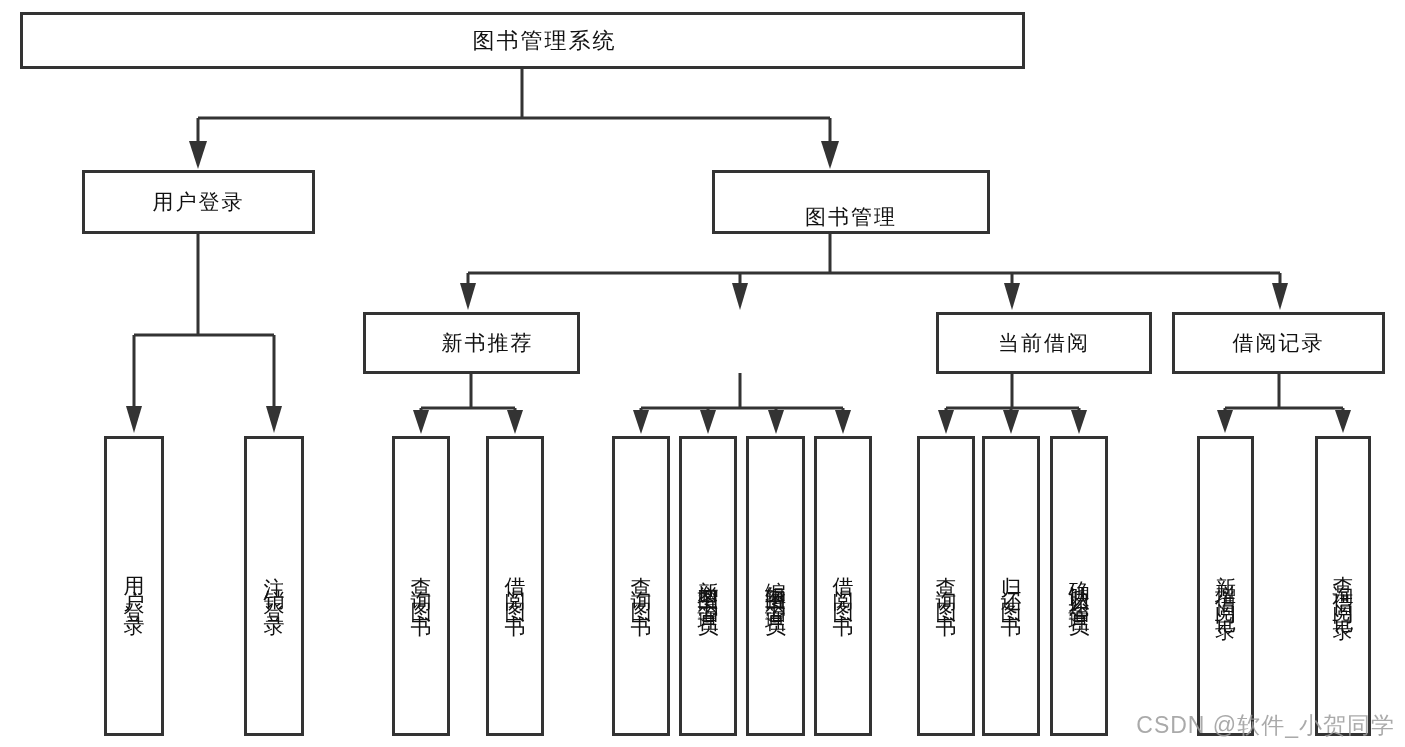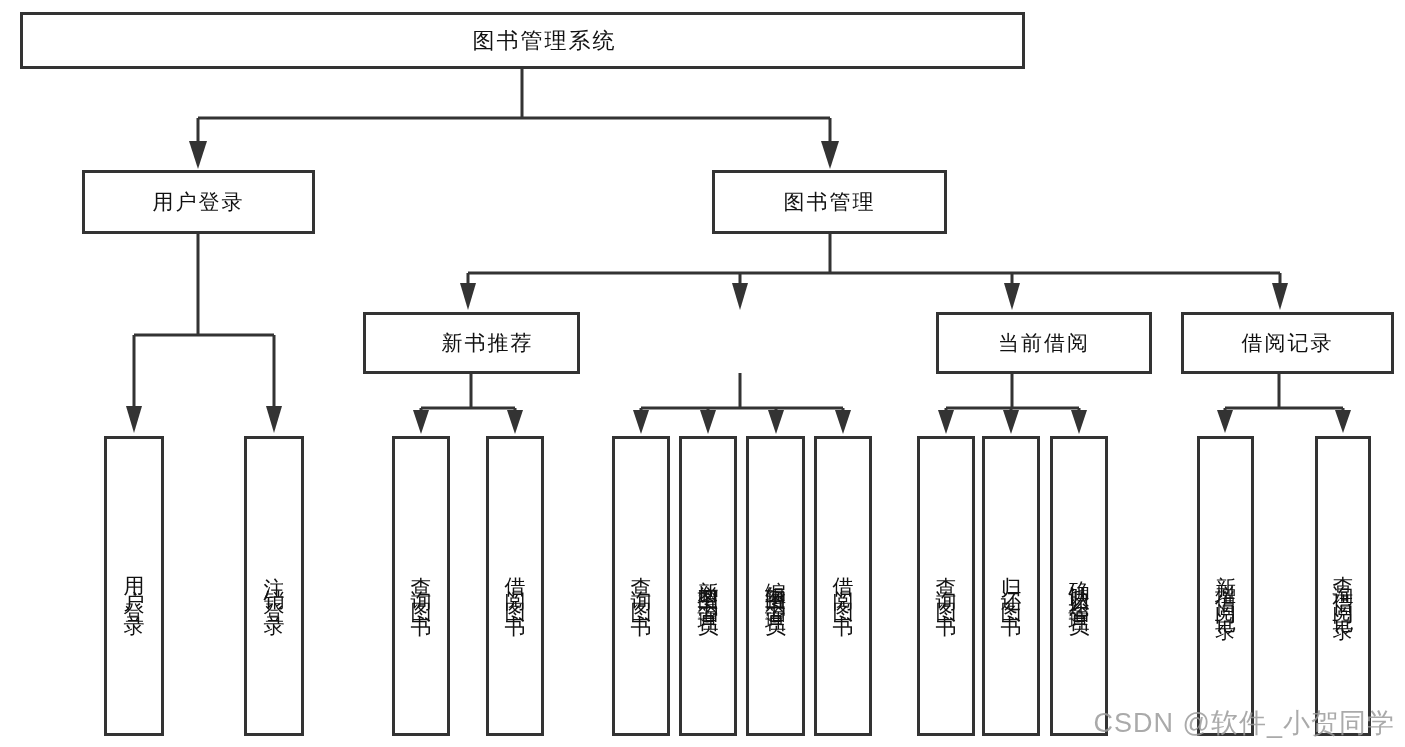--- a/index.html
+++ b/index.html
@@ -45,45 +45,45 @@
     font-size: 21px;
     white-space: normal;
   }
   .leaf .ls-4 { letter-spacing: 13px; }
   .leaf .ls-6 { letter-spacing: 9px; }
   .leaf .ls-9 { letter-spacing: 5px; }
 
   
   .n-root          { left: 20px;   top: 12px;  width: 1005px; height: 57px; padding-left: 44px; }
   .n-user-login    { left: 82px;   top: 170px; width: 233px;  height: 64px; }
-  .n-book-mgmt     { left: 712px;  top: 170px; width: 235px;  height: 64px; }
+  .n-book-mgmt     { left: 712px;  top: 170px; width: 278px;  height: 64px; align-items: flex-end; }
   .n-new-book      { left: 363px;  top: 312px; width: 217px;  height: 62px; padding-left: 32px; }
   .n-book-borrow   { left: 632px;  top: 312px; width: 215px;  height: 62px; }
   .n-cur-borrow    { left: 936px;  top: 312px; width: 216px;  height: 62px; }
-  .n-borrow-record { left: 1172px; top: 312px; width: 213px;  height: 62px; margin-left: 9px; }
+  .n-borrow-record { left: 1172px; top: 312px; width: 213px;  height: 62px; }
 
   .l-g1c1 { left: 104px;  top: 436px; width: 60px; height: 300px; }
   .l-g1c2 { left: 244px;  top: 436px; width: 60px; height: 300px; }
   .l-g2c1 { left: 392px;  top: 436px; width: 58px; height: 300px; }
   .l-g2c2 { left: 486px;  top: 436px; width: 58px; height: 300px; }
   .l-g3c1 { left: 612px;  top: 436px; width: 58px; height: 300px; }
   .l-g3c2 { left: 679px;  top: 436px; width: 58px; height: 300px; }
   .l-g3c3 { left: 746px;  top: 436px; width: 59px; height: 300px; }
   .l-g3c4 { left: 814px;  top: 436px; width: 58px; height: 300px; }
   .l-g4c1 { left: 917px;  top: 436px; width: 58px; height: 300px; }
   .l-g4c2 { left: 982px;  top: 436px; width: 58px; height: 300px; }
   .l-g4c3 { left: 1050px; top: 436px; width: 58px; height: 300px; }
   .l-g5c1 { left: 1197px; top: 436px; width: 57px; height: 300px; }
   .l-g5c2 { left: 1315px; top: 436px; width: 56px; height: 300px; }
 
   .watermark {
     position: absolute;
     right: 10px;
     bottom: 6px;
-    font-size: 27px;
+    font-size: 23px;
     color: rgba(155, 155, 155, 0.85);
     letter-spacing: 1px;
     z-index: 10;
     white-space: nowrap;
     margin-top: 30px;
   }
 </style>
 </head>
 <body>
 

